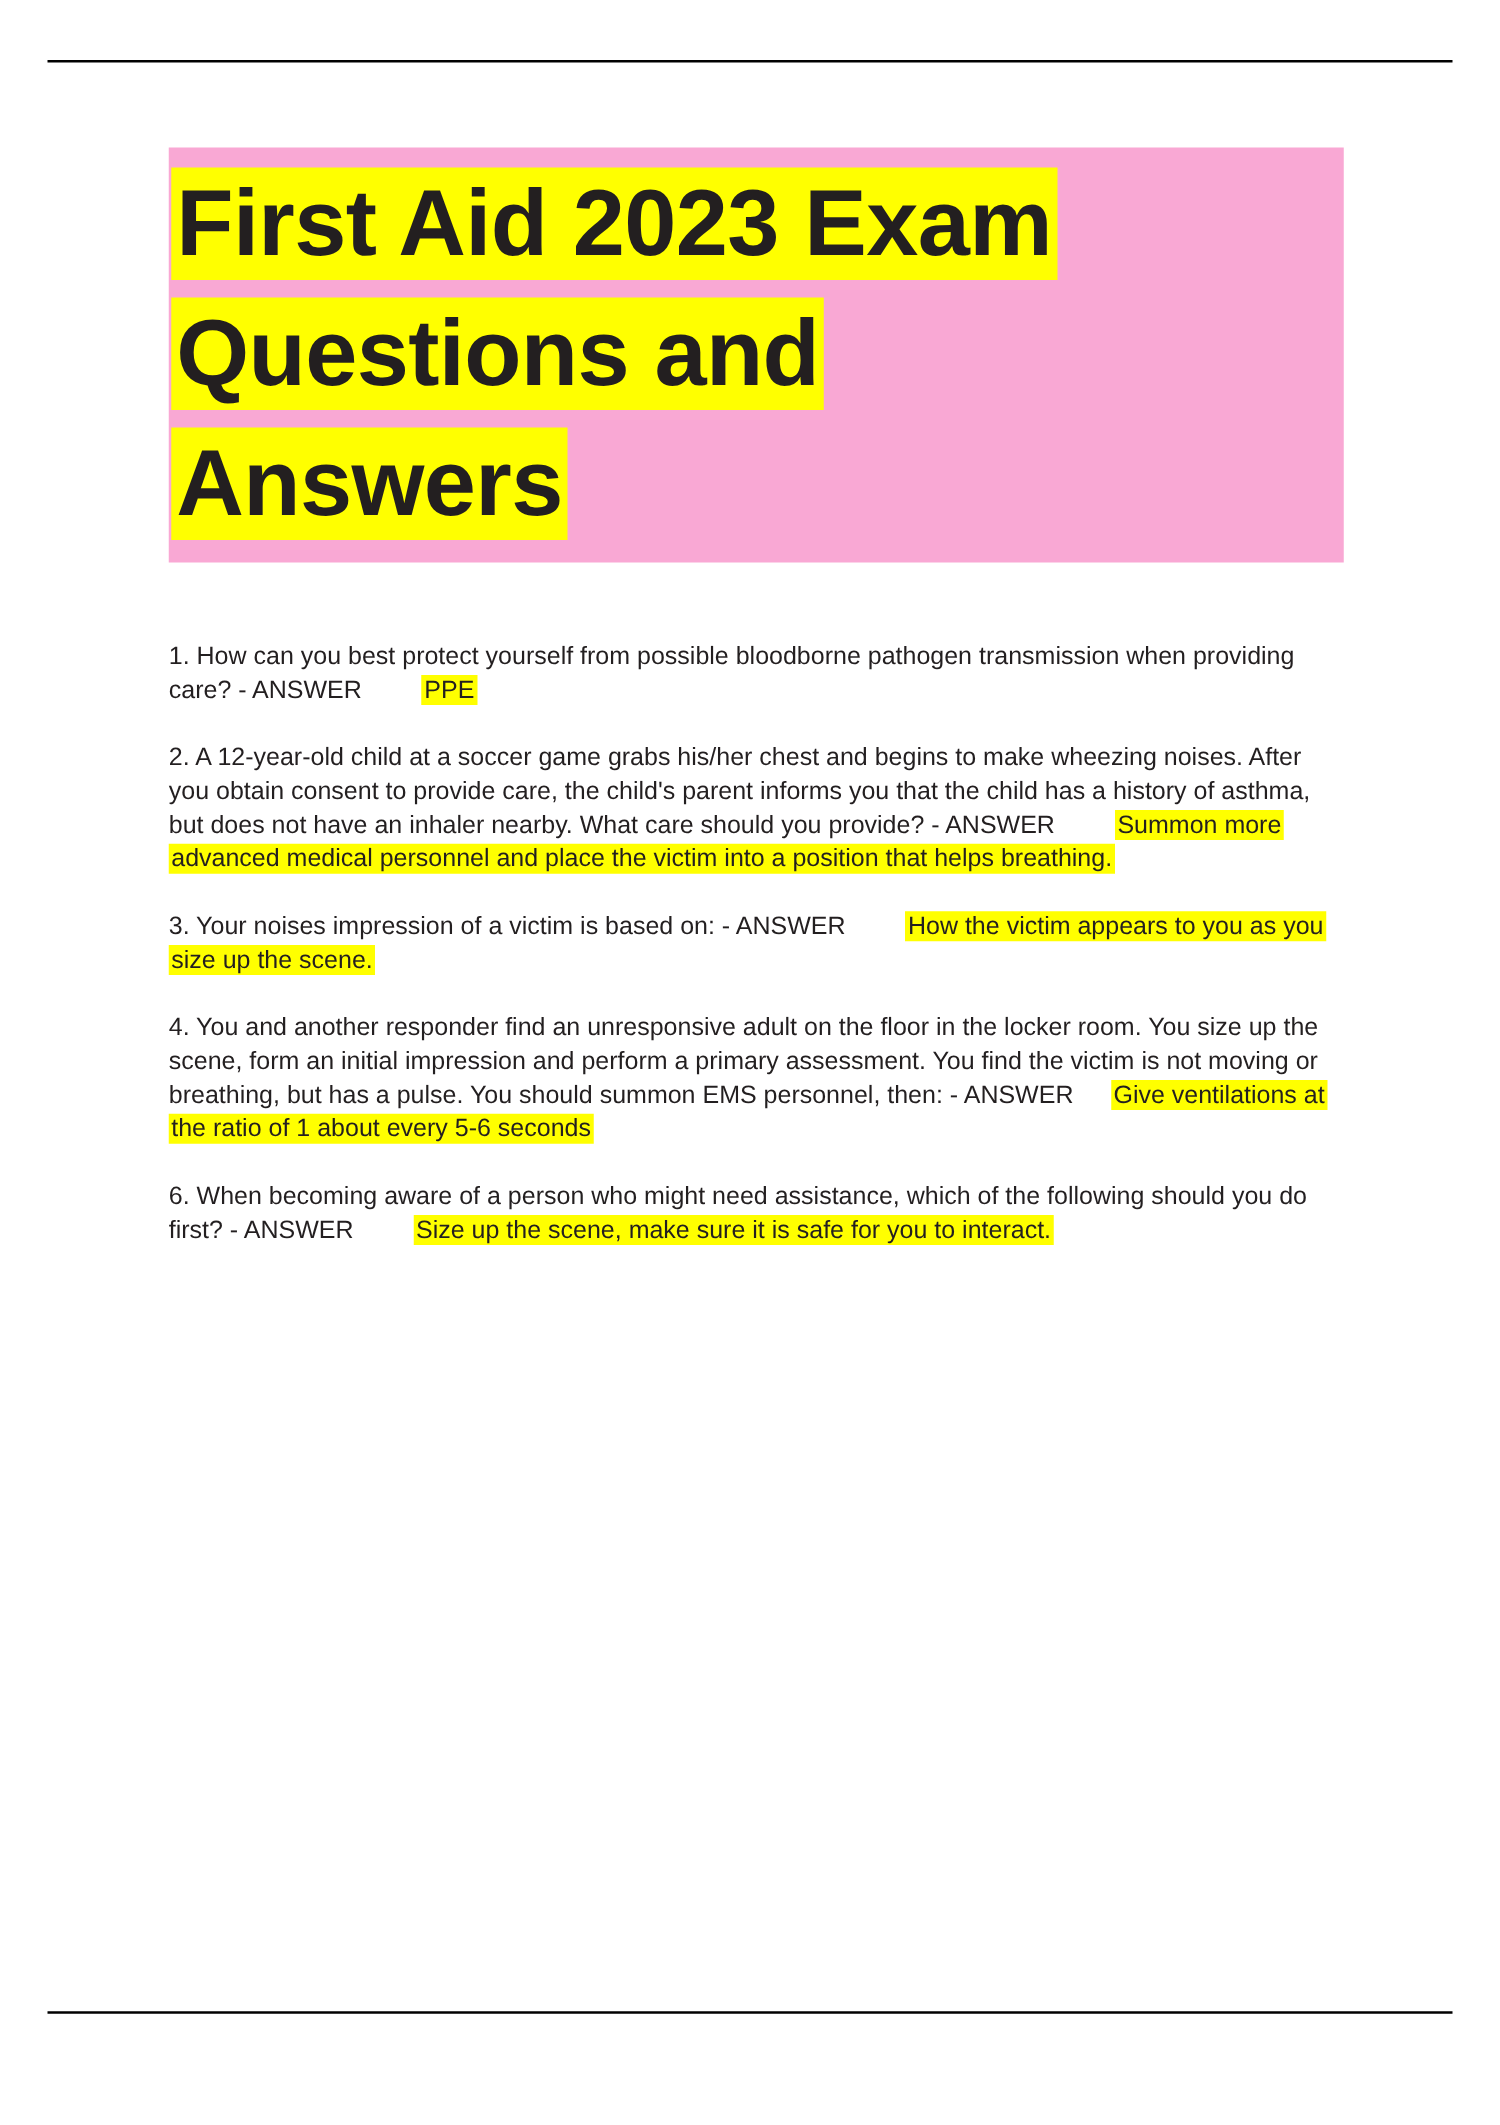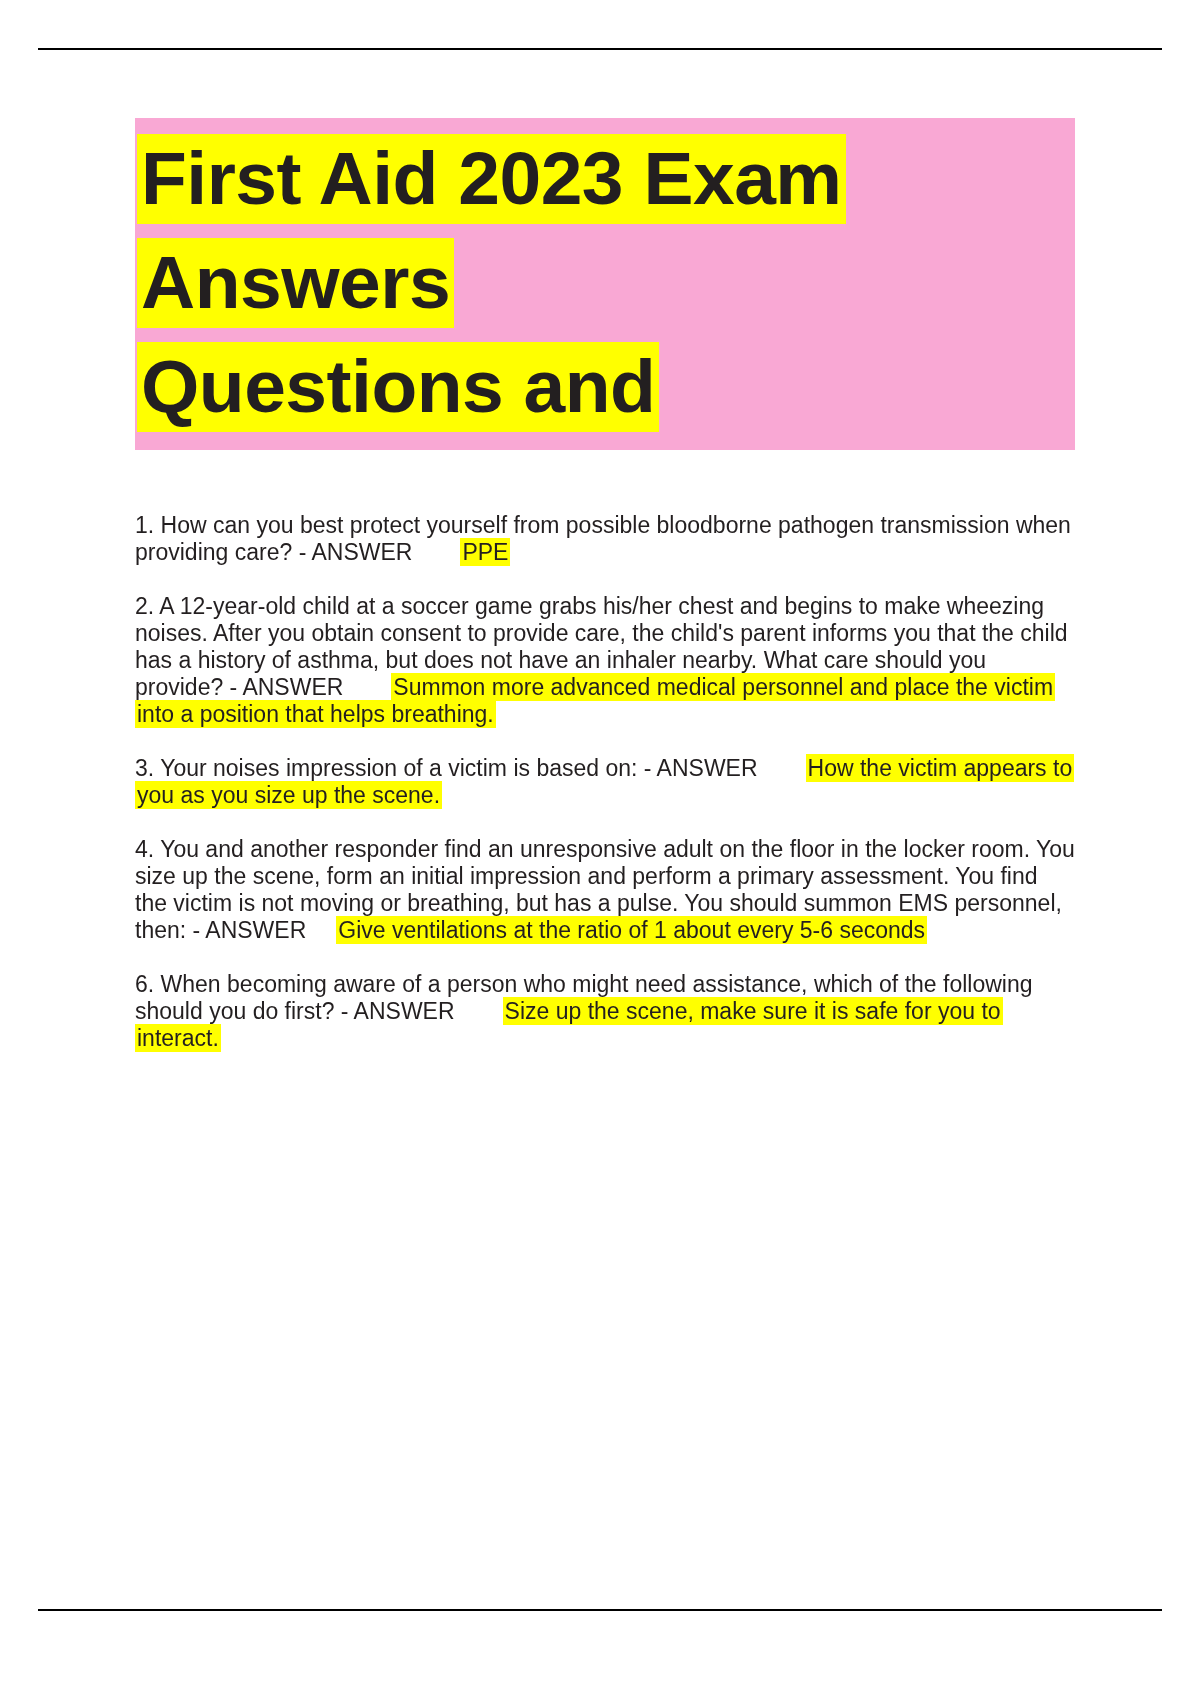--- a/index.html
+++ b/index.html
@@ -61,21 +61,21 @@
     padding: 2px 4px 4px 4px;
     box-decoration-break: clone;
     -webkit-box-decoration-break: clone;
   }
 
   
   .qa-list {
     margin-top: 62px;
   }
   .qa {
-    font-size: 23px;
+    font-size: 20px;
     line-height: 27px;
     margin-bottom: 27px;
     color: #231f20;
     text-align: left;
   }
   .qa .mark {
     background: #ffff00;
     padding: 1px 2px;
     box-decoration-break: clone;
     -webkit-box-decoration-break: clone;
@@ -97,22 +97,22 @@
 <body>
 
 <div class="page">
 
   <div class="rule rule-top"></div>
 
   <div class="content">
 
     <div class="title-block">
       <div class="title"><span class="hl">First Aid 2023 Exam</span></div>
+      <div class="title"><span class="hl">Questions and</span></div>
       <div class="title"><span class="hl">Answers</span></div>
-      <div class="title"><span class="hl">Questions and</span></div>
     </div>
 
     <div class="qa-list">
 
       <div class="qa">
         <span>1.</span>
         <span>How can you best protect yourself from possible bloodborne pathogen transmission when providing care? - ANSWER</span><span class="gap"></span><span class="mark">PPE</span>
       </div>
 
       <div class="qa">

